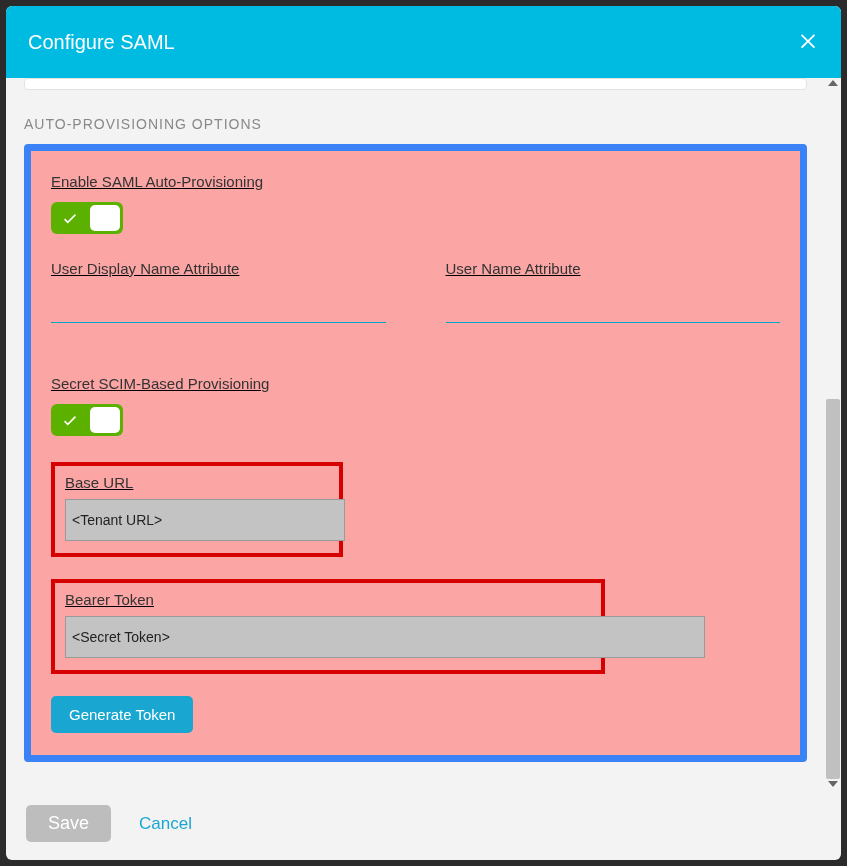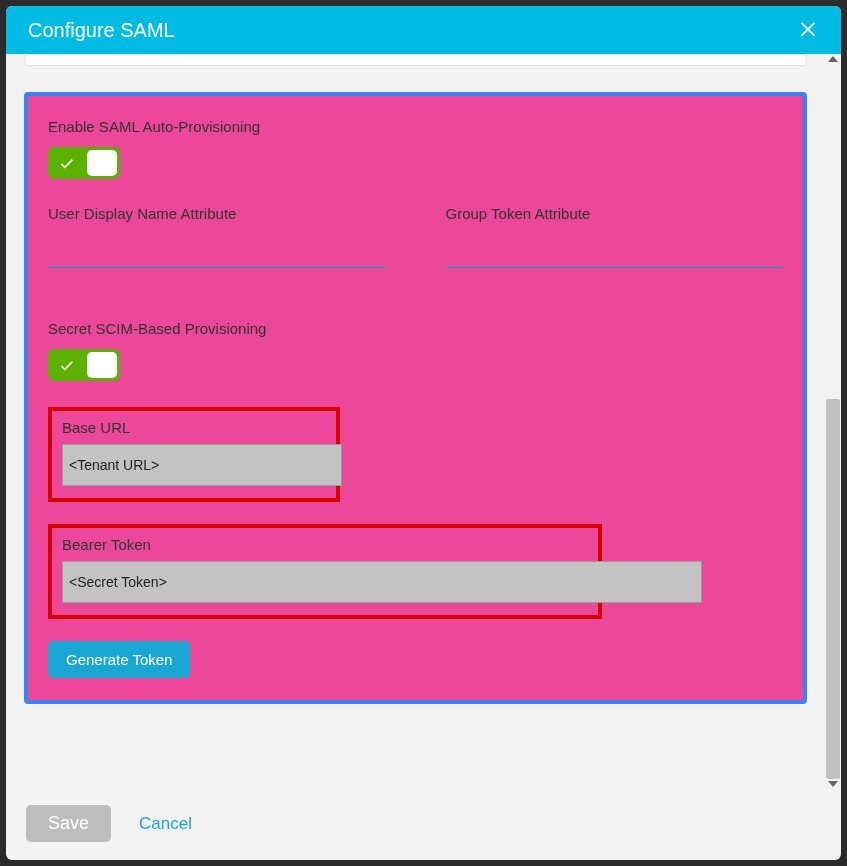--- a/index.html
+++ b/index.html
@@ -16,21 +16,21 @@
   top: 6px; left: 6px; right: 6px; bottom: 6px;
   background: #f3f3f3;
   border-radius: 6px;
   display: flex;
   flex-direction: column;
   overflow: hidden;
 }
 .modal-header {
   background: #00bbe1;
   color: #fff;
-  height: 48px;
+  height: 72px;
   display: flex;
   align-items: center;
   justify-content: space-between;
   padding: 0 22px;
 }
 .modal-title { font-size: 20px; font-weight: 400; }
 .close-icon { cursor: pointer; }
 .close-icon svg { width: 22px; height: 22px; fill: #fff; }
 .scroll-area {
   flex: 1;
@@ -76,25 +76,26 @@
   margin-top: 0;
 }
 .section-heading {
   color: #888;
   font-size: 14px;
   letter-spacing: 1px;
   margin-bottom: 12px;
   font-weight: 400;
 }
 .card {
-  background: #ec4899;
-  border: 4px solid #3b82f6;
+  background: #fca5a5;
+  border: 7px solid #3b82f6;
   border-radius: 4px;
   padding: 22px 20px 22px 20px;
   position: relative;
+  text-decoration: underline;
 }
 .field-block { margin-bottom: 26px; }
 .field-label {
   color: #333;
   font-size: 15px;
   margin-bottom: 12px;
   display: block;
 }
 .toggle {
   width: 72px;
@@ -190,20 +191,21 @@
           <path d="M18.3 5.71L12 12.01l-6.3-6.3-1.41 1.41 6.3 6.3-6.3 6.3 1.41 1.41 6.3-6.3 6.3 6.3 1.41-1.41-6.3-6.3 6.3-6.3z"></path>
         </svg>
     </div>
   </div>
 
   <div class="scroll-area">
     <div class="scroll-body">
 
       <div class="top-card"></div>
 
+      <div class="section-heading">AUTO-PROVISIONING OPTIONS</div>
 
       <div class="card">
 
         <div class="field-block">
           <span class="field-label">Enable SAML Auto-Provisioning</span>
           <div class="toggle">
             <span class="toggle-check">
               <svg viewBox="0 0 24 24">
                   <path d="M9 16.2l-3.5-3.5L4 14.2l5 5 11-11-1.5-1.5z"></path>
                 </svg>
@@ -211,21 +213,21 @@
             <span class="toggle-knob"></span>
           </div>
         </div>
 
         <div class="two-col field-block">
           <div class="col">
             <span class="field-label">User Display Name Attribute</span>
             <input class="underline-input" type="text" value="" style="">
           </div>
           <div class="col">
-            <span class="field-label">Group Token Attribute</span>
+            <span class="field-label">User Name Attribute</span>
             <input class="underline-input" type="text" value="" style="">
           </div>
         </div>
 
         <div class="two-col field-block">
           <div class="col"></div>
         </div>
 
         <div class="field-block">
           <span class="field-label">Secret SCIM-Based Provisioning</span>

